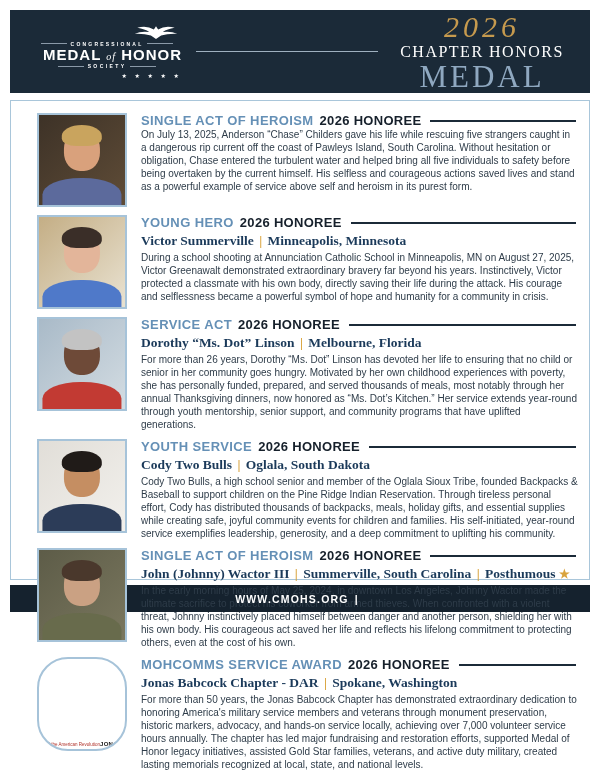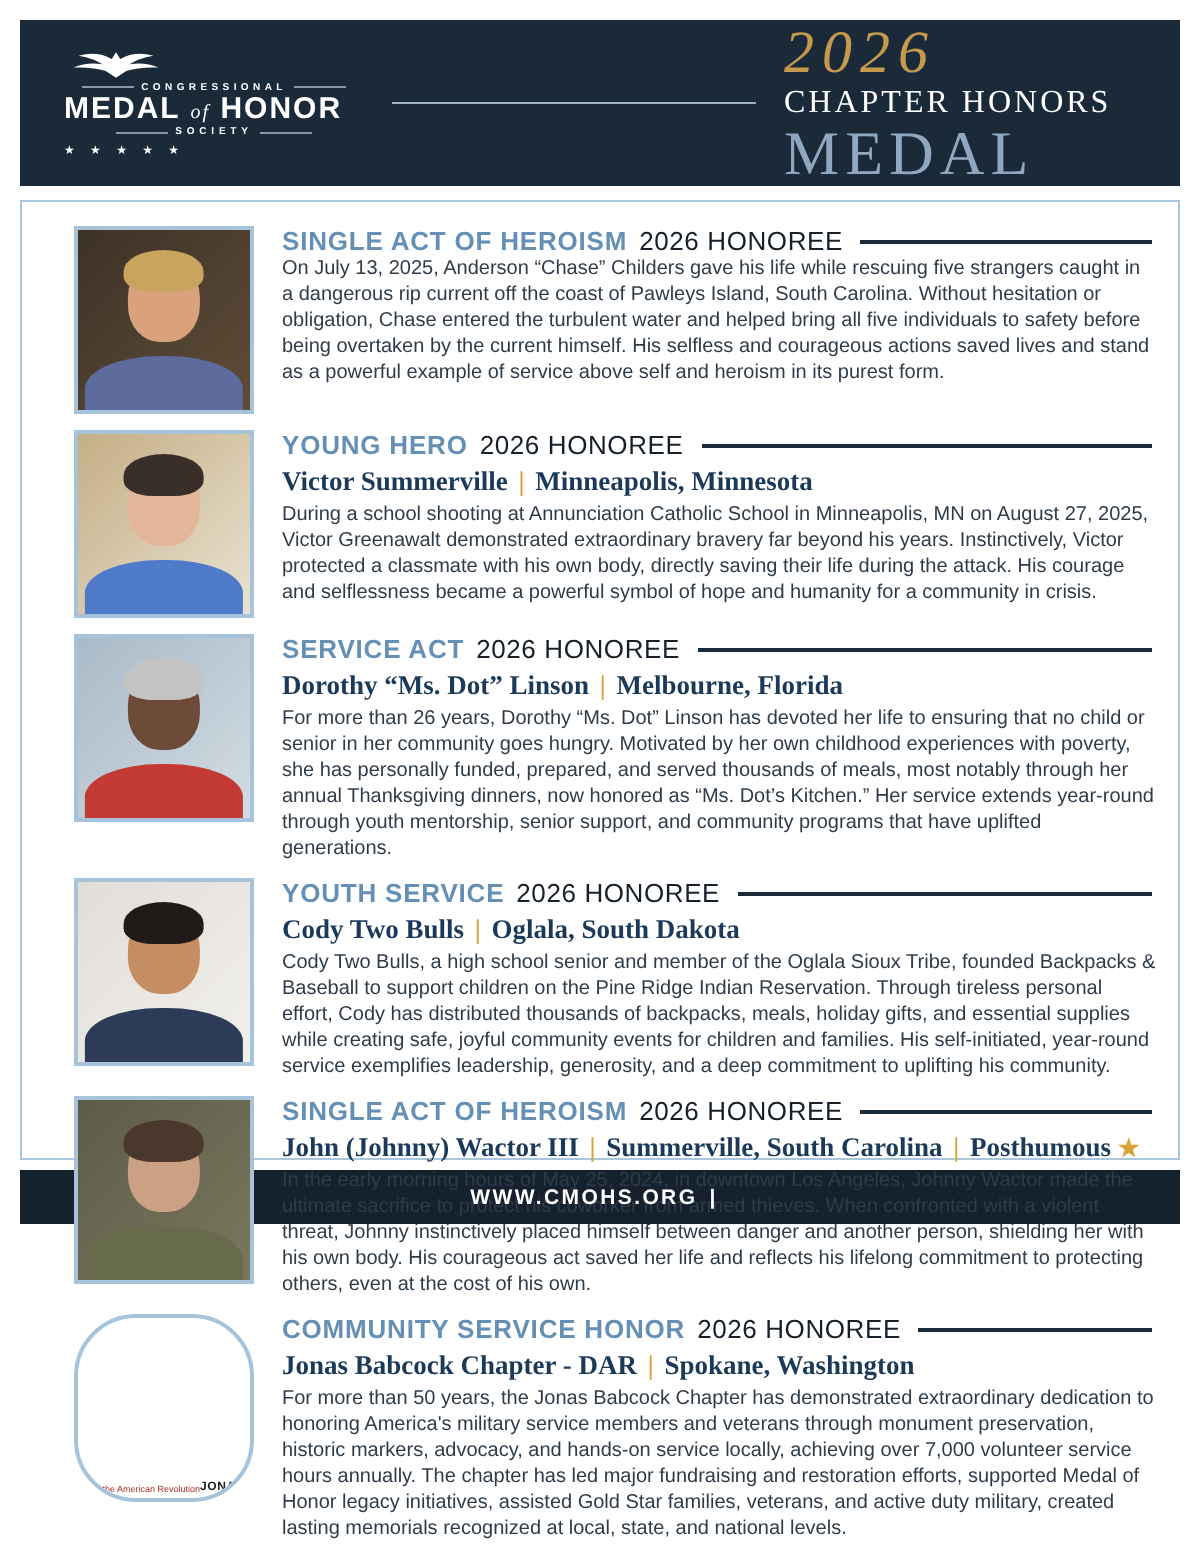--- a/index.html
+++ b/index.html
@@ -6,31 +6,31 @@
   body{
     width:600px;height:776px;background:#ffffff;
     font-family:"Liberation Sans","DejaVu Sans",sans-serif;
     color:#2e3c49;position:relative;overflow:hidden;
   }
   
   .header{
     margin:10px 10px 0 10px;height:83px;background:#1b2a38;
     display:flex;align-items:center;position:relative;
   }
-  .logo{width:150px;margin-left:22px;display:flex;flex-direction:column;align-items:flex-start;color:#ffffff;}
+  .logo{width:150px;margin-left:22px;display:flex;flex-direction:column;align-items:flex-end;color:#ffffff;}
   .logo svg{display:block;}
   .logo-row{display:flex;align-items:center;gap:4px;width:100%;justify-content:center;}
   .logo-line{height:1px;background:#8a99a8;flex:1;max-width:26px;}
   .logo-congressional{font-size:5px;letter-spacing:2.2px;font-weight:bold;white-space:nowrap;}
   .logo-medal{font-size:15px;font-weight:bold;letter-spacing:1px;white-space:nowrap;line-height:1.1;}
   .logo-of{font-family:"Liberation Serif",serif;font-style:italic;font-weight:normal;font-size:10px;}
   .logo-society{font-size:5px;letter-spacing:2.4px;font-weight:bold;white-space:nowrap;}
   .logo-stars{font-size:6px;letter-spacing:3px;color:#ffffff;margin-top:3px;white-space:nowrap;}
   .header-divider{flex:1;height:1px;background:#9fb0bf;margin:0 14px;}
-  .header-title{width:180px;margin-right:18px;text-align:left;line-height:1;}
+  .header-title{width:180px;margin-right:18px;text-align:center;line-height:1;}
   .ht-year{font-family:"Liberation Serif",serif;font-style:italic;font-size:30px;color:#c69a4e;letter-spacing:4px;}
   .ht-citizen{font-family:"Liberation Serif",serif;font-size:16px;color:#ffffff;letter-spacing:1.5px;margin-top:2px;white-space:nowrap;}
   .ht-awards{font-family:"Liberation Serif",serif;font-size:31px;color:#8fa8c0;letter-spacing:3px;margin-top:1px;}
   
   .content{
     margin:7px 10px 0 10px;border:1px solid #a9c6da;
     padding:12px 11px 4px 26px;box-sizing:border-box;height:480px;
   }
   .honoree{display:flex;gap:14px;margin-bottom:8px;}
   .photo{
@@ -44,21 +44,21 @@
   .p-hair{position:absolute;left:50%;top:11%;transform:translateX(-50%);width:47%;height:24%;background:var(--hair);border-radius:50% 50% 36% 36%;}
   .ph0{--bg1:#3d3227;--bg2:#5f4c37;--hair:#c9a45e;--skin:#d9a17c;--shirt:#5c6a9c;}
   .ph1{--bg1:#c4ae85;--bg2:#e9e2d1;--hair:#3a2e28;--skin:#e3b59a;--shirt:#4f79c9;}
   .ph2{--bg1:#a9bac8;--bg2:#d3dce2;--hair:#c3c3c3;--skin:#6e4a38;--shirt:#c md;}
   .ph2{--bg1:#a9bac8;--bg2:#d3dce2;--hair:#c3c3c3;--skin:#6e4a38;--shirt:#c23a33;}
   .ph3{--bg1:#e1ded8;--bg2:#f2f0ec;--hair:#201b18;--skin:#c58e62;--shirt:#2c3c58;}
   .ph4{--bg1:#5d5c48;--bg2:#7a775e;--hair:#4a382c;--skin:#caa183;--shirt:#686b4c;}
   .info{flex:1;min-width:0;}
   .cat-row{display:flex;align-items:center;}
   .cat{color:#6590b6;font-weight:bold;font-size:13px;letter-spacing:.4px;white-space:nowrap;}
-  .hon{color:#16202b;font-weight:normal;font-size:13px;letter-spacing:.3px;margin-left:6px;white-space:nowrap;}
+  .hon{color:#16202b;font-weight:bold;font-size:13px;letter-spacing:.3px;margin-left:6px;white-space:nowrap;}
   .rule{flex:1;height:2px;background:#1b2a38;margin-left:9px;margin-right:2px;}
   .name-row{
     font-family:"Liberation Serif","DejaVu Serif",serif;font-weight:bold;
     font-size:13.5px;color:#1b3a5a;margin:3px 0 2px 0;
   }
   .pipe{color:#d9a33c;font-weight:bold;padding:0 2px;}
   .gstar{color:#d9a33c;font-size:12px;}
   .desc{margin:0;font-size:10px;line-height:1.3;color:#2e3c49;}
   
   .darbox{background:#ffffff;display:flex;flex-direction:row;align-items:flex-end;justify-content:center;padding:2px;box-sizing:border-box;width:90px;height:94px;border-radius:31px;}
@@ -242,21 +242,21 @@
           </svg>
         </span>
         <span class="dar-acronym">DAR</span>
       </div>
       <div class="dar-org">Daughters of the American Revolution</div>
       <div class="dar-chapter">JONAS BABCOCK CHAPTER</div>
       <div class="dar-loc">Spokane, Washington</div>
     </div>
     <div class="info">
       <div class="cat-row">
-        <span class="cat">COMMUNITY SERVICE HONOR</span>
+        <span class="cat">MOHCOMMS SERVICE AWARD</span>
         <span class="hon">2026 HONOREE</span>
         <span class="rule"></span>
       </div>
       <div class="name-row">
         <span>Jonas Babcock Chapter - DAR</span>
         <span class="pipe">|</span>
         <span>Spokane, Washington</span>
       </div>
       <p class="desc">For more than 50 years, the Jonas Babcock Chapter has demonstrated extraordinary dedication to honoring America's military service members and veterans through monument preservation, historic markers, advocacy, and hands-on service locally, achieving over 7,000 volunteer service hours annually. The chapter has led major fundraising and restoration efforts, supported Medal of Honor legacy initiatives, assisted Gold Star families, veterans, and active duty military, created lasting memorials recognized at local, state, and national levels.</p>
     </div>

